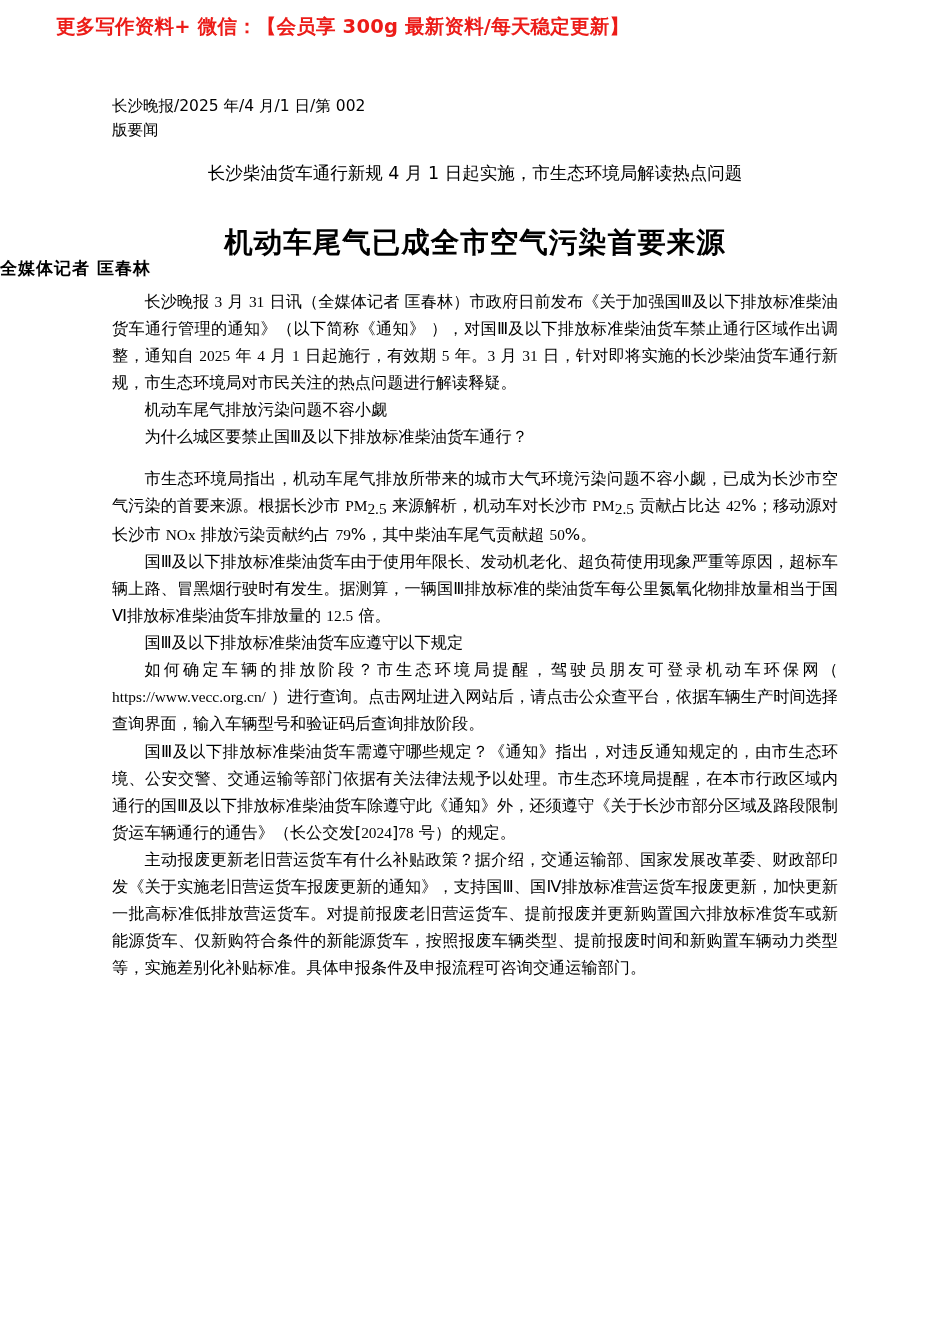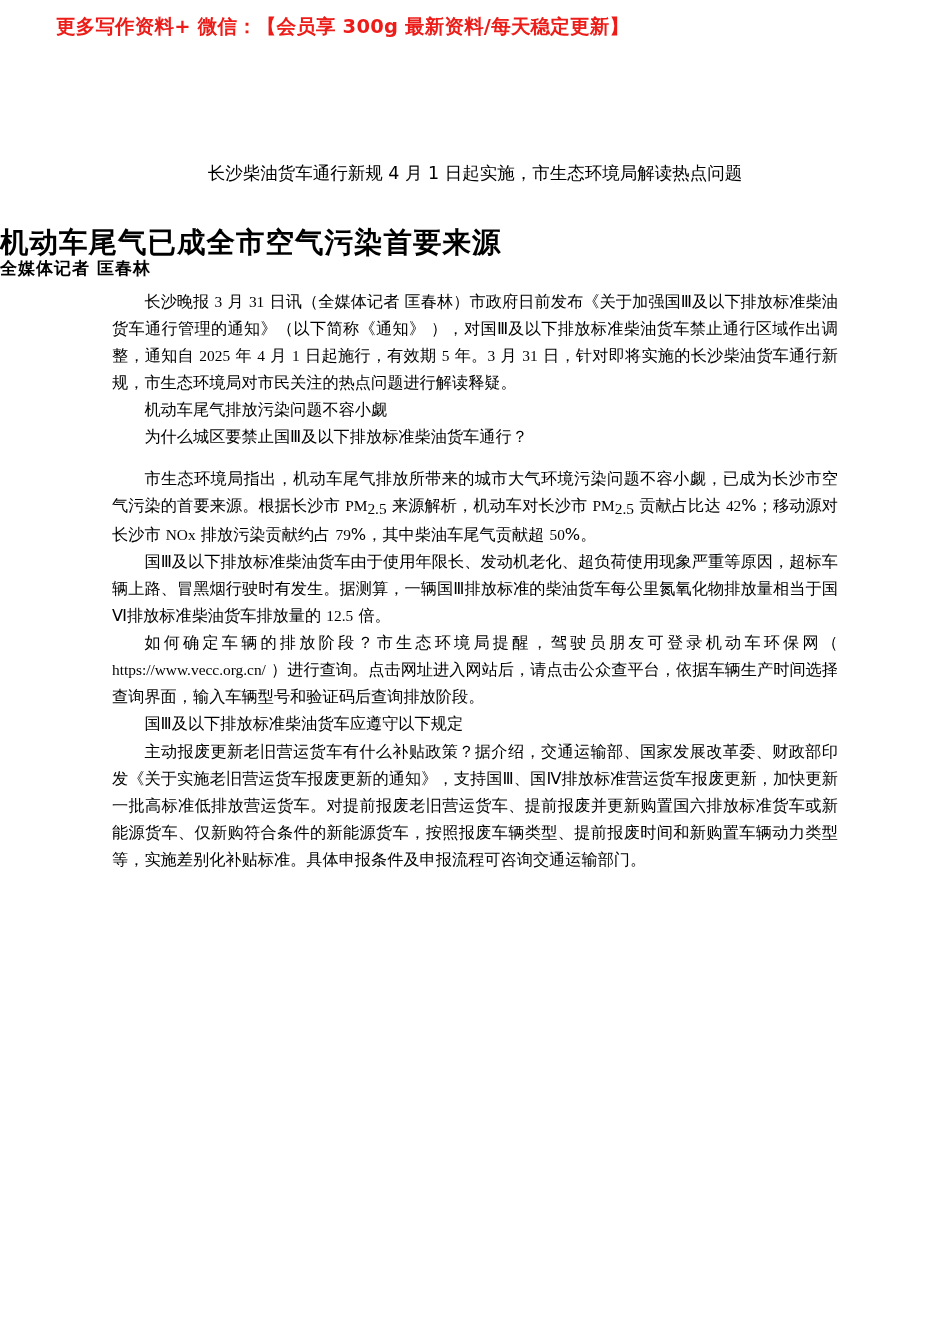--- a/index.html
+++ b/index.html
@@ -52,21 +52,21 @@
     text-align: center;
     font-size: 17.5px;
     line-height: 26px;
     color: #000;
   }
   .headline {
     position: absolute;
     left: 0;
     top: 204px;
     width: 950px;
-    text-align: left;
+    text-align: center;
     font-size: 28.5px;
     font-weight: bold;
     letter-spacing: 1px;
     line-height: 40px;
     color: #000;
   }
   .byline {
     position: absolute;
     left: 0;
     top: 255px;
@@ -158,36 +158,41 @@
     color: #1d4ed8;
   }
 </style>
 </head>
 <body>
 
 <div class="page">
 
   <div class="promo">更多写作资料+ 微信：【会员享 300g 最新资料/每天稳定更新】</div>
 
+  <div class="masthead">
+    <div>长沙晚报/2025 年/4 月/1 日/第 002</div>
+    <div>版要闻</div>
+  </div>
 
   <div class="kicker">长沙柴油货车通行新规 4 月 1 日起实施，市生态环境局解读热点问题</div>
 
   <h1 class="headline">机动车尾气已成全市空气污染首要来源</h1>
 
   <div class="byline">全媒体记者  匡春林</div>
 
   <div class="body-col">
     <p class="para">长沙晚报 <span class="lat">3</span> 月 <span class="lat">31</span> 日讯（全媒体记者 匡春林）市政府日前发布《关于加强国Ⅲ及以下排放标准柴油货车通行管理的通知》（以下简称《通知》 ），对国Ⅲ及以下排放标准柴油货车禁止通行区域作出调整，通知自 <span class="lat">2025</span> 年 <span class="lat">4</span> 月 <span class="lat">1</span> 日起施行，有效期 <span class="lat">5</span> 年。<span class="lat">3</span> 月 <span class="lat">31</span> 日，针对即将实施的长沙柴油货车通行新规，市生态环境局对市民关注的热点问题进行解读释疑。</p>
     <p class="para">机动车尾气排放污染问题不容小觑</p>
     <p class="para">为什么城区要禁止国Ⅲ及以下排放标准柴油货车通行？</p>
     <div class="gap"></div>
     <p class="para">市生态环境局指出，机动车尾气排放所带来的城市大气环境污染问题不容小觑，已成为长沙市空气污染的首要来源。根据长沙市 <span class="lat">PM</span><sub><span class="lat">2.5</span></sub> 来源解析，机动车对长沙市 <span class="lat">PM</span><sub><span class="lat">2.5</span></sub> 贡献占比达 <span class="lat">42</span>%；移动源对长沙市 <span class="lat">NOx</span> 排放污染贡献约占 <span class="lat">79</span>%，其中柴油车尾气贡献超 <span class="lat">50</span>%。</p>
     <p class="para">国Ⅲ及以下排放标准柴油货车由于使用年限长、发动机老化、超负荷使用现象严重等原因，超标车辆上路、冒黑烟行驶时有发生。据测算，一辆国Ⅲ排放标准的柴油货车每公里氮氧化物排放量相当于国Ⅵ排放标准柴油货车排放量的 <span class="lat">12.5</span> 倍。</p>
+    <p class="para">国Ⅲ及以下排放标准柴油货车应遵守以下规定</p>
     <p class="para">如何确定车辆的排放阶段？市生态环境局提醒，驾驶员朋友可登录机动车环保网（ <span class="lat">https://www.vecc.org.cn/</span> ）进行查询。点击网址进入网站后，请点击公众查平台，依据车辆生产时间选择查询界面，输入车辆型号和验证码后查询排放阶段。</p>
-    <p class="para">国Ⅲ及以下排放标准柴油货车应遵守以下规定</p>
+    <p class="para">国Ⅲ及以下排放标准柴油货车需遵守哪些规定？《通知》指出，对违反通知规定的，由市生态环境、公安交警、交通运输等部门依据有关法律法规予以处理。市生态环境局提醒，在本市行政区域内通行的国Ⅲ及以下排放标准柴油货车除遵守此《通知》外，还须遵守《关于长沙市部分区域及路段限制货运车辆通行的通告》（长公交发[<span class="lat">2024</span>]<span class="lat">78</span> 号）的规定。</p>
     <p class="para">主动报废更新老旧营运货车有什么补贴政策？据介绍，交通运输部、国家发展改革委、财政部印发《关于实施老旧营运货车报废更新的通知》，支持国Ⅲ、国Ⅳ排放标准营运货车报废更新，加快更新一批高标准低排放营运货车。对提前报废老旧营运货车、提前报废并更新购置国六排放标准货车或新能源货车、仅新购符合条件的新能源货车，按照报废车辆类型、提前报废时间和新购置车辆动力类型等，实施差别化补贴标准。具体申报条件及申报流程可咨询交通运输部门。</p>
   </div>
 
   <div class="page-no">第 1 页 共 1 页</div>
 
   <div class="lib-mark">灼灼文库</div>
 
   <div class="rule"></div>
 
   <div class="cnki">

